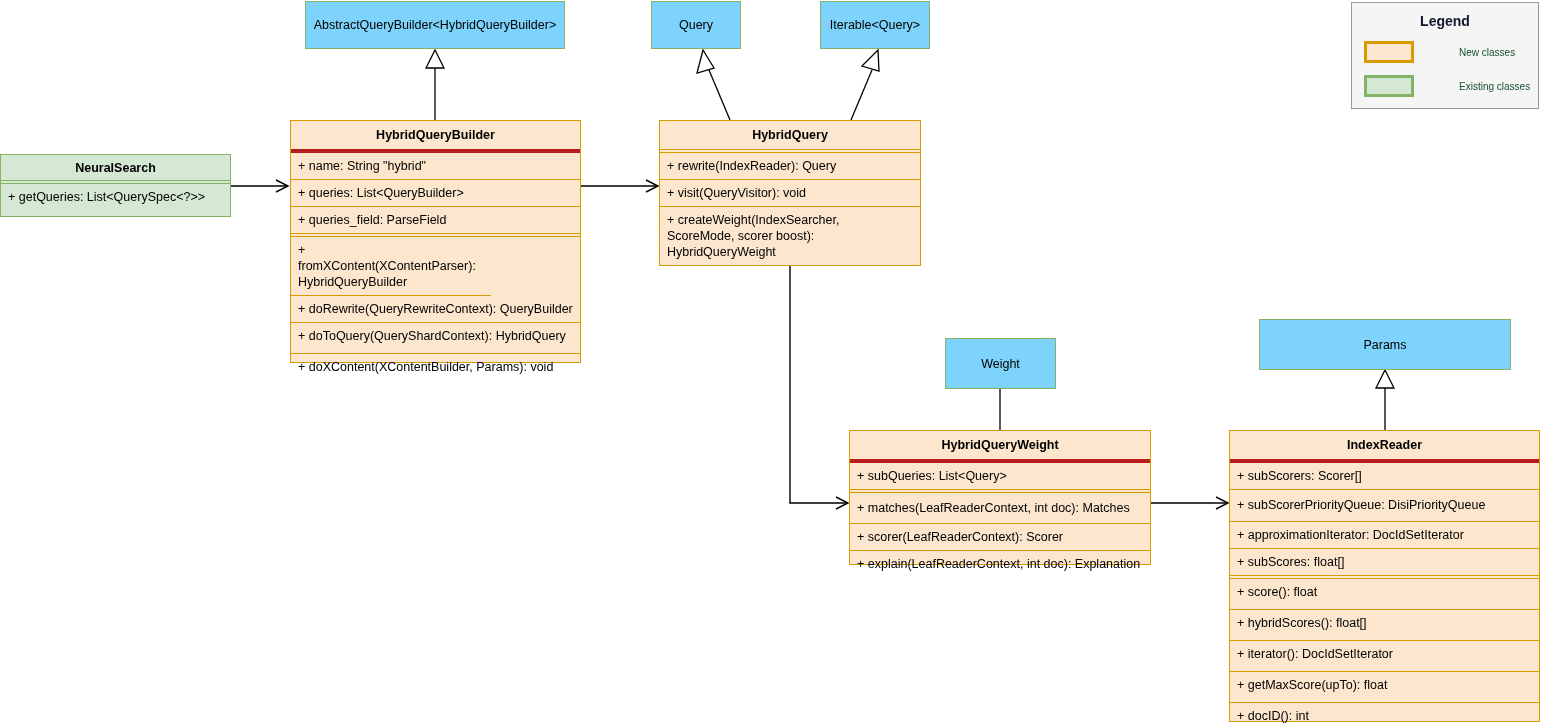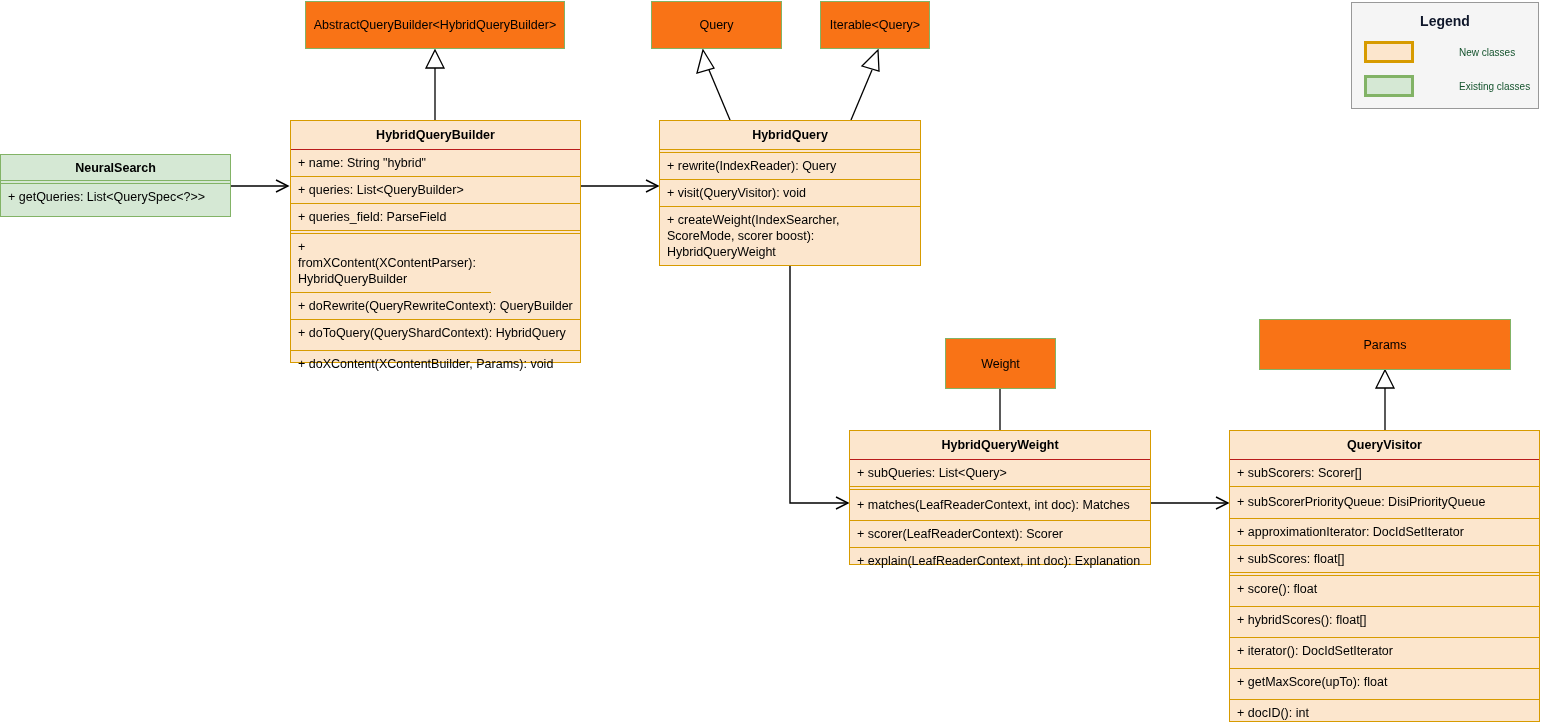--- a/index.html
+++ b/index.html
@@ -34,21 +34,21 @@
   .umlbox.existing{
     border:1px solid #82b366;
     background:#d5e8d4;
   }
   .uml-title{
     font-weight:bold;
     text-align:center;
     font-size:12.5px;
     box-sizing:border-box;
     padding:6px 4px 6px 4px;
-    border-bottom:1px solid #b91c1c;
+    border-bottom:4px solid #b91c1c;
     white-space:nowrap;
   }
   .existing .uml-title{border-bottom:1px solid #82b366;}
   .uml-title.noline{border-bottom:none;}
 
   .sep{
     height:4px;
     box-sizing:border-box;
     border-top:1px solid #d79b00;
     border-bottom:1px solid #d79b00;
@@ -65,21 +65,21 @@
   .existing .row{border-bottom:1px solid #82b366;}
   .row.last{border-bottom:none;}
   .row.wrap{white-space:normal;}
   .row.tall{padding-bottom:9px;}
 
   
   .plainbox{
     position:absolute;
     box-sizing:border-box;
     border:1px solid #82b366;
-    background:#f97316;
+    background:#7dd3fc;
     display:flex;
     align-items:center;
     justify-content:center;
     text-align:center;
     font-size:12.5px;
     color:#000;
   }
 
   
   .legend{
@@ -163,21 +163,21 @@
 
     <g>
       <line x1="1151" y1="503" x2="1228" y2="503" stroke="#000" stroke-width="1.4" marker-end="url(#openarrow)"></line>
     </g>
   </svg>
 
   <div class="plainbox" style="left:305px;top:1px;width:260px;height:48px;">
     <span>AbstractQueryBuilder&lt;HybridQueryBuilder&gt;</span>
   </div>
 
-  <div class="plainbox" style="left:651px;top:1px;width:131px;height:48px;">
+  <div class="plainbox" style="left:651px;top:1px;width:90px;height:48px;">
     <span>Query</span>
   </div>
 
   <div class="plainbox" style="left:820px;top:1px;width:110px;height:48px;">
     <span>Iterable&lt;Query&gt;</span>
   </div>
 
   <div class="plainbox" style="left:945px;top:338px;width:111px;height:51px;">
     <span>Weight</span>
   </div>
@@ -215,21 +215,21 @@
   <div class="umlbox" style="left:849px;top:430px;width:302px;height:135px;">
     <div class="uml-title">HybridQueryWeight</div>
     <div class="row" style="border-bottom:none;">+ subQueries: List&lt;Query&gt;</div>
     <div class="sep"></div>
     <div class="row" style="padding-top:7px;padding-bottom:7px;">+ matches(LeafReaderContext, int doc): Matches</div>
     <div class="row">+ scorer(LeafReaderContext): Scorer</div>
     <div class="row last">+ explain(LeafReaderContext, int doc): Explanation</div>
   </div>
 
   <div class="umlbox" style="left:1229px;top:430px;width:311px;height:292px;">
-    <div class="uml-title">QueryVisitor</div>
+    <div class="uml-title">IndexReader</div>
     <div class="row">+ subScorers: Scorer[]</div>
     <div class="row" style="padding-top:7px;padding-bottom:8px;">+ subScorerPriorityQueue: DisiPriorityQueue</div>
     <div class="row">+ approximationIterator: DocIdSetIterator</div>
     <div class="row" style="border-bottom:none;">+ subScores: float[]</div>
     <div class="sep"></div>
     <div class="row tall">+ score(): float</div>
     <div class="row tall">+ hybridScores(): float[]</div>
     <div class="row tall">+ iterator(): DocIdSetIterator</div>
     <div class="row tall">+ getMaxScore(upTo): float</div>
     <div class="row last tall">+ docID(): int</div>

